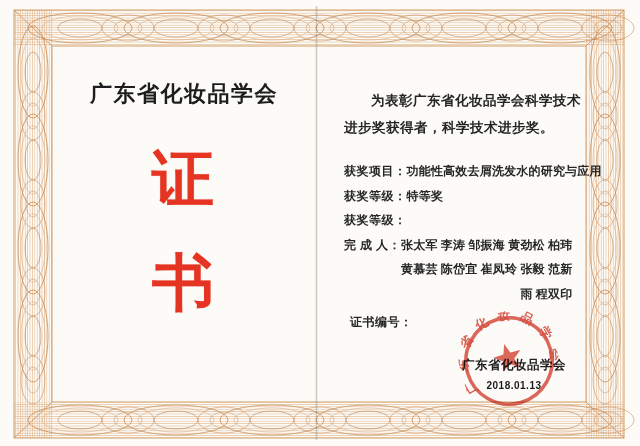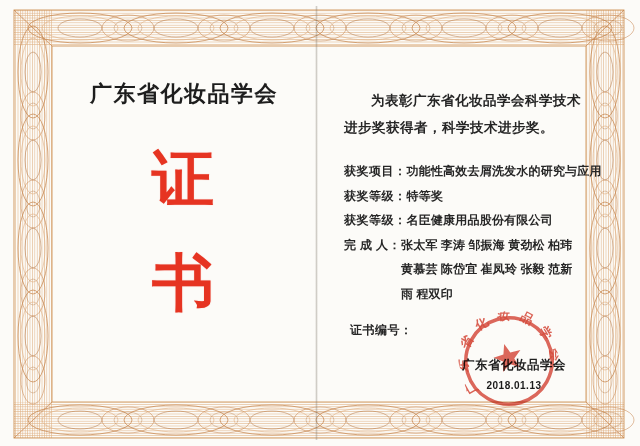--- a/index.html
+++ b/index.html
@@ -30,21 +30,21 @@
   .intro{
     left:344px;top:87px;width:238px;
     font-size:13.5px;font-weight:bold;line-height:27px;letter-spacing:.5px;
   }
   .intro .indent{text-indent:2em;}
   .fields{left:344px;top:164px;width:244px;font-size:12px;font-weight:bold;}
   .frow{display:flex;margin-bottom:9.5px;line-height:15px;white-space:nowrap;}
   .flabel{flex:none;letter-spacing:.5px;}
   .fvalue{letter-spacing:.2px;}
   .frow .vline{margin-bottom:9.5px;}
-  .frow .vline:last-child{margin-bottom:8px;}
+  .frow .vline:last-child{margin-bottom:0;text-align:right;}
   .certno-row{padding-left:6px;margin-top:13px;}
   .certno-row .num{
     font-family:"Liberation Sans","DejaVu Sans",sans-serif;
     font-size:12.5px;font-weight:bold;letter-spacing:.2px;
   }
   .issuer{
     left:448px;top:357px;width:132px;text-align:center;
     font-size:12.5px;font-weight:bold;color:#1f1f1f;letter-spacing:.5px;
   }
   .issue-date{
@@ -215,21 +215,20 @@
   <div class="frow">
     <span class="flabel">获奖项目：</span>
     <span class="fvalue">功能性高效去屑洗发水的研究与应用</span>
   </div>
   <div class="frow">
     <span class="flabel">获奖等级：</span>
     <span class="fvalue">特等奖</span>
   </div>
   <div class="frow">
     <span class="flabel">获奖等级：</span>
-    <span class="fvalue">名臣健康用品股份有限公司</span>
   </div>
   <div class="frow">
     <span class="flabel">完 成 人：</span>
     <span class="fvalue">
       <div class="vline">张太军 李涛 邹振海 黄劲松 柏玮</div>
       <div class="vline">黄慕芸 陈岱宜 崔凤玲 张毅 范新</div>
       <div class="vline">雨 程双印</div>
     </span>
   </div>
   <div class="frow certno-row">

